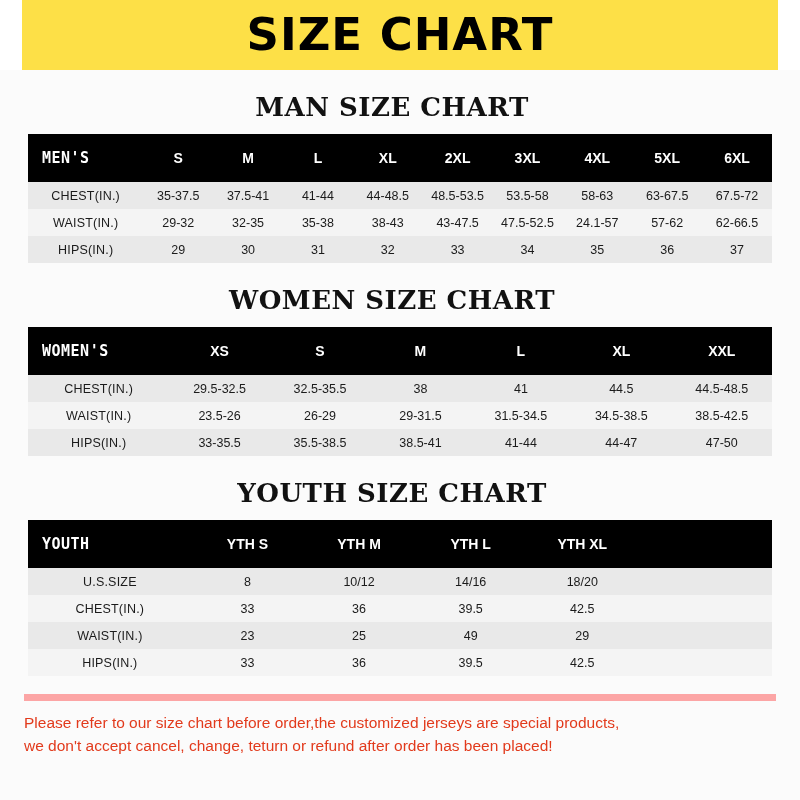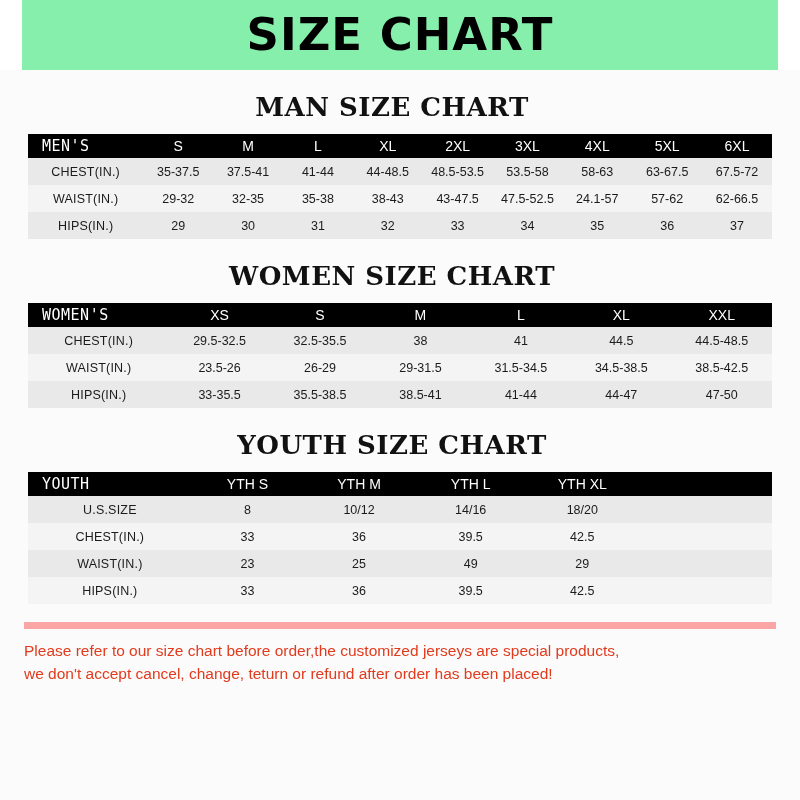--- a/index.html
+++ b/index.html
@@ -17,21 +17,21 @@
     position: relative;
     width: 800px;
     height: 800px;
     background: #fbfbfb;
     box-sizing: border-box;
   }
   
   .banner {
     position: relative;
     height: 70px;
-    background: #86efac;
+    background: #fde047;
     display: flex;
     align-items: center;
     justify-content: center;
   }
   .banner .side {
     position: absolute;
     top: 0;
     width: 22px;
     height: 70px;
     background: #ffffff;
@@ -73,22 +73,22 @@
     font-size: 12.5px;
     color: #1b1b1b;
     height: 27px;
     padding: 0 2px;
     white-space: nowrap;
   }
   table.size thead th {
     background: #000000;
     color: #ffffff;
     font-size: 14px;
-    font-weight: normal;
-    height: 24px;
+    font-weight: bold;
+    height: 48px;
   }
   table.size thead th.rowhead {
     text-align: left;
     padding-left: 14px;
     font-family: "DejaVu Sans Mono", monospace;
     font-size: 15px;
     letter-spacing: 0.5px;
   }
   table.size tbody td.rowhead {
     text-align: center;

